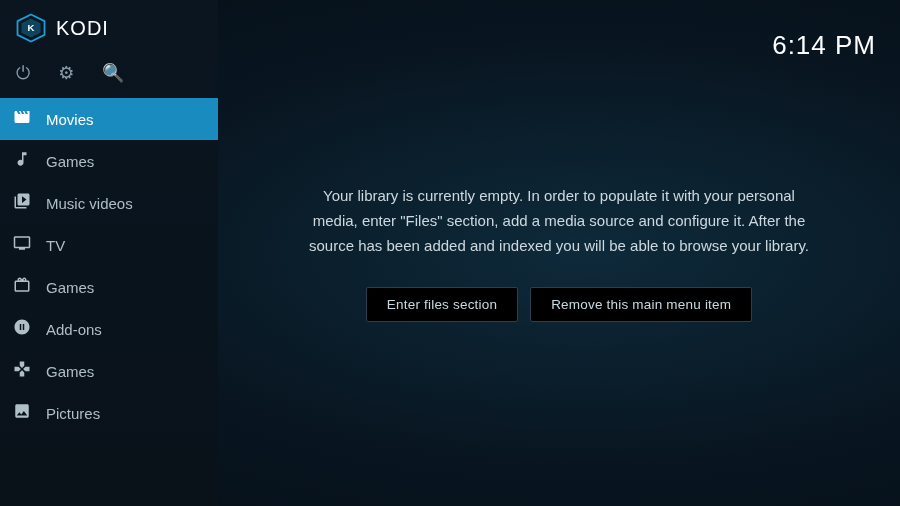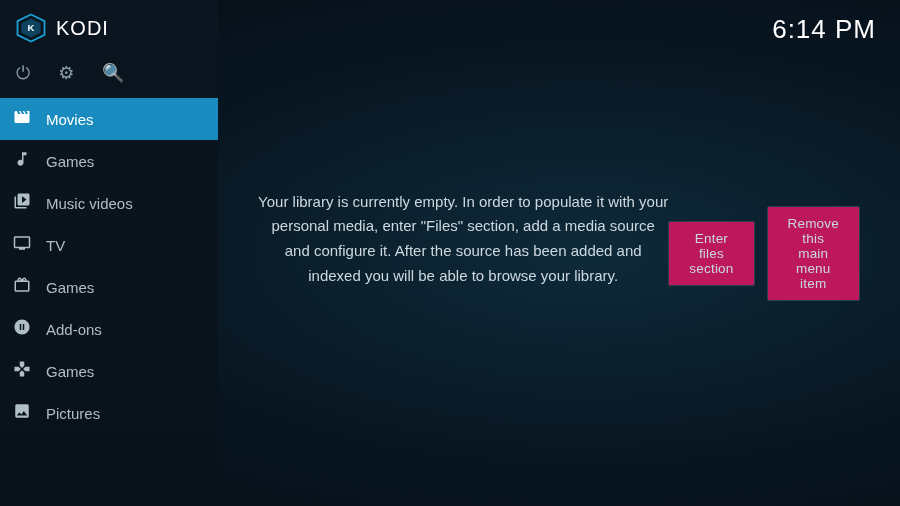--- a/index.html
+++ b/index.html
@@ -97,30 +97,30 @@
 
     
     .main-content {
       position: absolute;
       top: 0;
       left: 218px;
       right: 0;
       bottom: 0;
       z-index: 1;
       display: flex;
-      flex-direction: row;
+      flex-direction: column;
       align-items: center;
       justify-content: center;
       padding: 40px;
     }
 
     
     .clock {
       position: absolute;
-      top: 14px;
+      top: 30px;
       right: 24px;
       font-size: 26px;
       font-weight: 300;
       color: #fff;
       letter-spacing: 1px;
       z-index: 3;
     }
 
     .message-text {
       text-align: center;
@@ -131,21 +131,21 @@
       margin-bottom: 28px;
     }
 
     .button-row {
       display: flex;
       gap: 12px;
       align-items: center;
     }
 
     .action-btn {
-      background: #be185d;
+      background: #000000;
       border: 1px solid #2a4050;
       color: #c8d8e0;
       padding: 9px 20px;
       font-size: 13.5px;
       cursor: pointer;
       border-radius: 2px;
       letter-spacing: 0.2px;
       text-align: center;
     }
 

